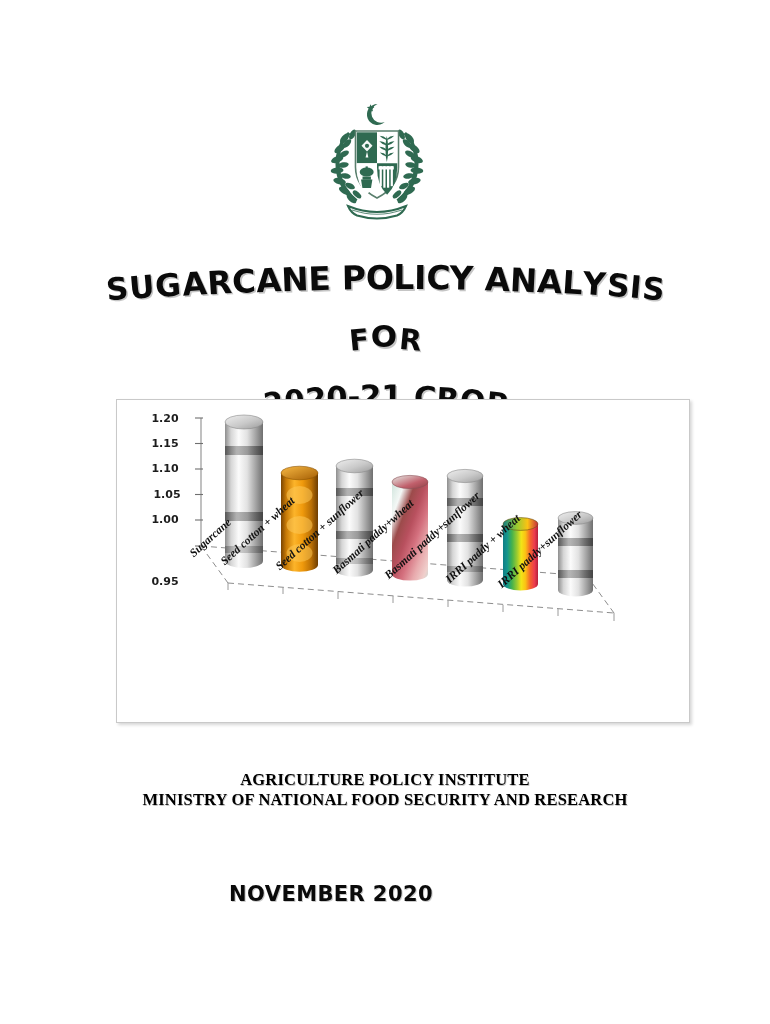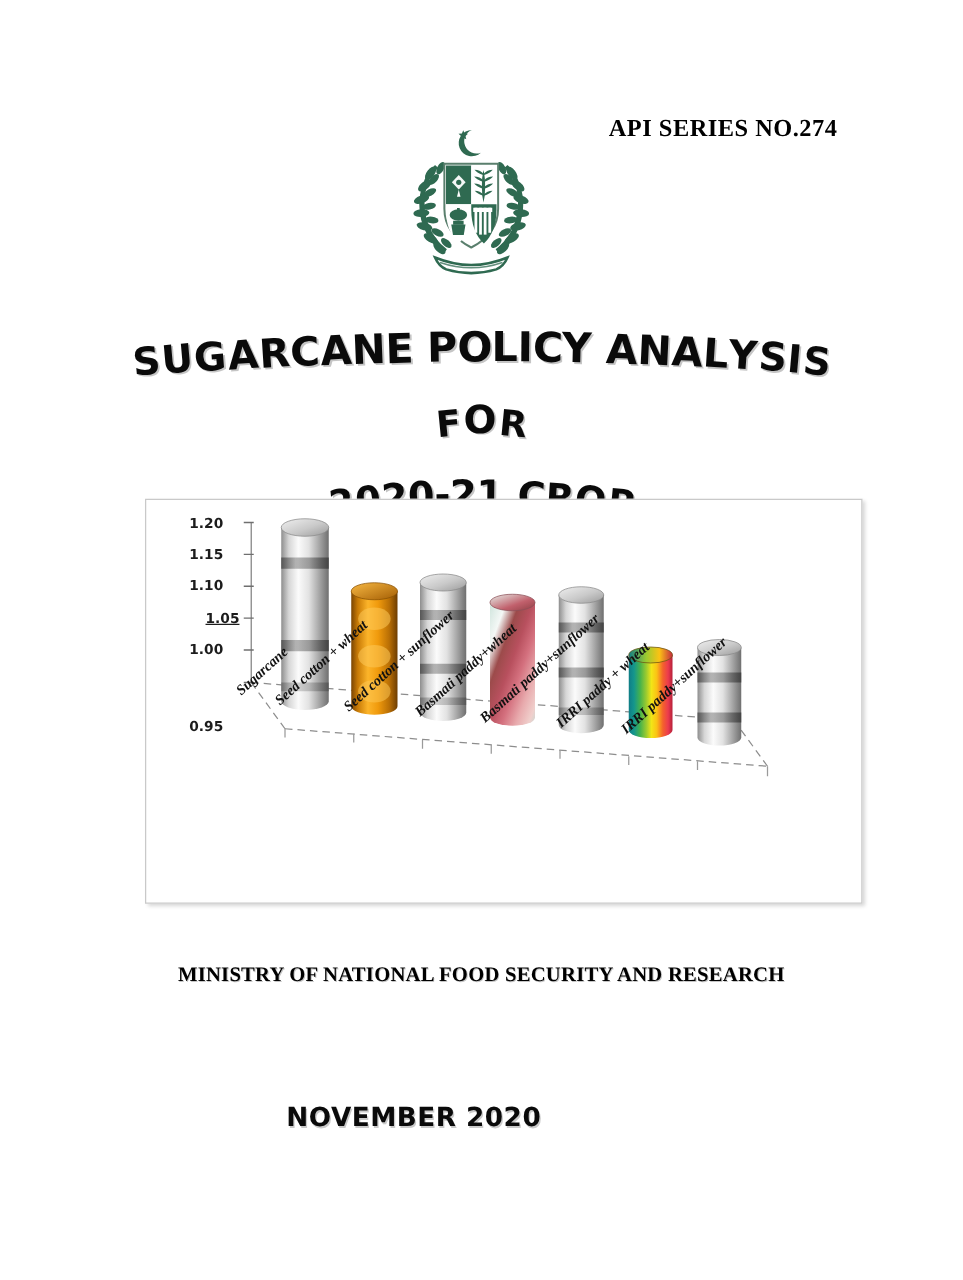--- a/index.html
+++ b/index.html
@@ -140,21 +140,20 @@
     letter-spacing: 0.4px;
     color: #0a0a0a;
     text-shadow: 1px 1px 0 rgba(150,150,150,0.5);
   }
 </style>
 </head>
 <body>
 
 <div id="header-band">
 
-  <div id="series-no">API SERIES NO.274</div>
 
   <div id="emblem-wrap">
     <svg viewBox="0 0 118 130" xmlns="http://www.w3.org/2000/svg">
       <g fill="#2f6a51" stroke="none">
 
         <path d="M59.5 6 a10.5 10.5 0 1 0 7.2 18.1 a8.4 8.4 0 1 1 -7.2 -18.1 z"></path>
         <path d="M52.6 6.2 l1.1 2.5 l2.7 .3 l-2 1.8 l.6 2.6 l-2.4 -1.3 l-2.4 1.3 l.6 -2.6 l-2 -1.8 l2.7 -.3 z"></path>
       </g>
 
       <g fill="#2f6a51">
@@ -399,31 +398,32 @@
         <path d="M441 118 v72 a17.5 6.4 0 0 0 35 0 v-72 z" fill="url(#gGrey)"></path>
         <rect x="441" y="138" width="35" height="8" fill="url(#gBand)"></rect>
         <rect x="441" y="170" width="35" height="8" fill="url(#gBand)"></rect>
         <ellipse cx="458.5" cy="118" rx="17.5" ry="6.4" fill="url(#gGreyTop)" stroke="#8a8a8a" stroke-width="0.6"></ellipse>
       </g>
     </svg>
 
     <div class="ytick" style="left:26px; top:12px;">1.20</div>
     <div class="ytick" style="left:26px; top:37px;">1.15</div>
     <div class="ytick" style="left:26px; top:62px;">1.10</div>
-    <div class="ytick" style="left:39px; top:88px;text-decoration:underline;">1.05</div>
+    <div class="ytick" style="left:28px; top:88px;">1.05</div>
     <div class="ytick" style="left:26px; top:113px;">1.00</div>
     <div class="ytick" style="left:26px; top:139px;margin-top:36px;">0.95</div>
 
     <div class="xcat" style="left:70px;  top:150px;">Sugarcane</div>
     <div class="xcat" style="left:101px; top:158px;">Seed cotton + wheat</div>
     <div class="xcat" style="left:156px; top:163px;">Seed cotton + sunflower</div>
     <div class="xcat" style="left:213px; top:167px;">Basmati paddy+wheat</div>
     <div class="xcat" style="left:265px; top:172px;">Basmati paddy+sunflower</div>
     <div class="xcat" style="left:326px; top:176px;">IRRI paddy + wheat</div>
     <div class="xcat" style="left:378px; top:181px;">IRRI paddy+sunflower</div>
   </div>
 </div>
 
 <div id="org-block">
+  <div>AGRICULTURE POLICY INSTITUTE</div>
   <div>MINISTRY OF NATIONAL FOOD SECURITY AND RESEARCH</div>
 </div>
 
 <div id="date-line">NOVEMBER 2020</div>
 
 </body></html>

